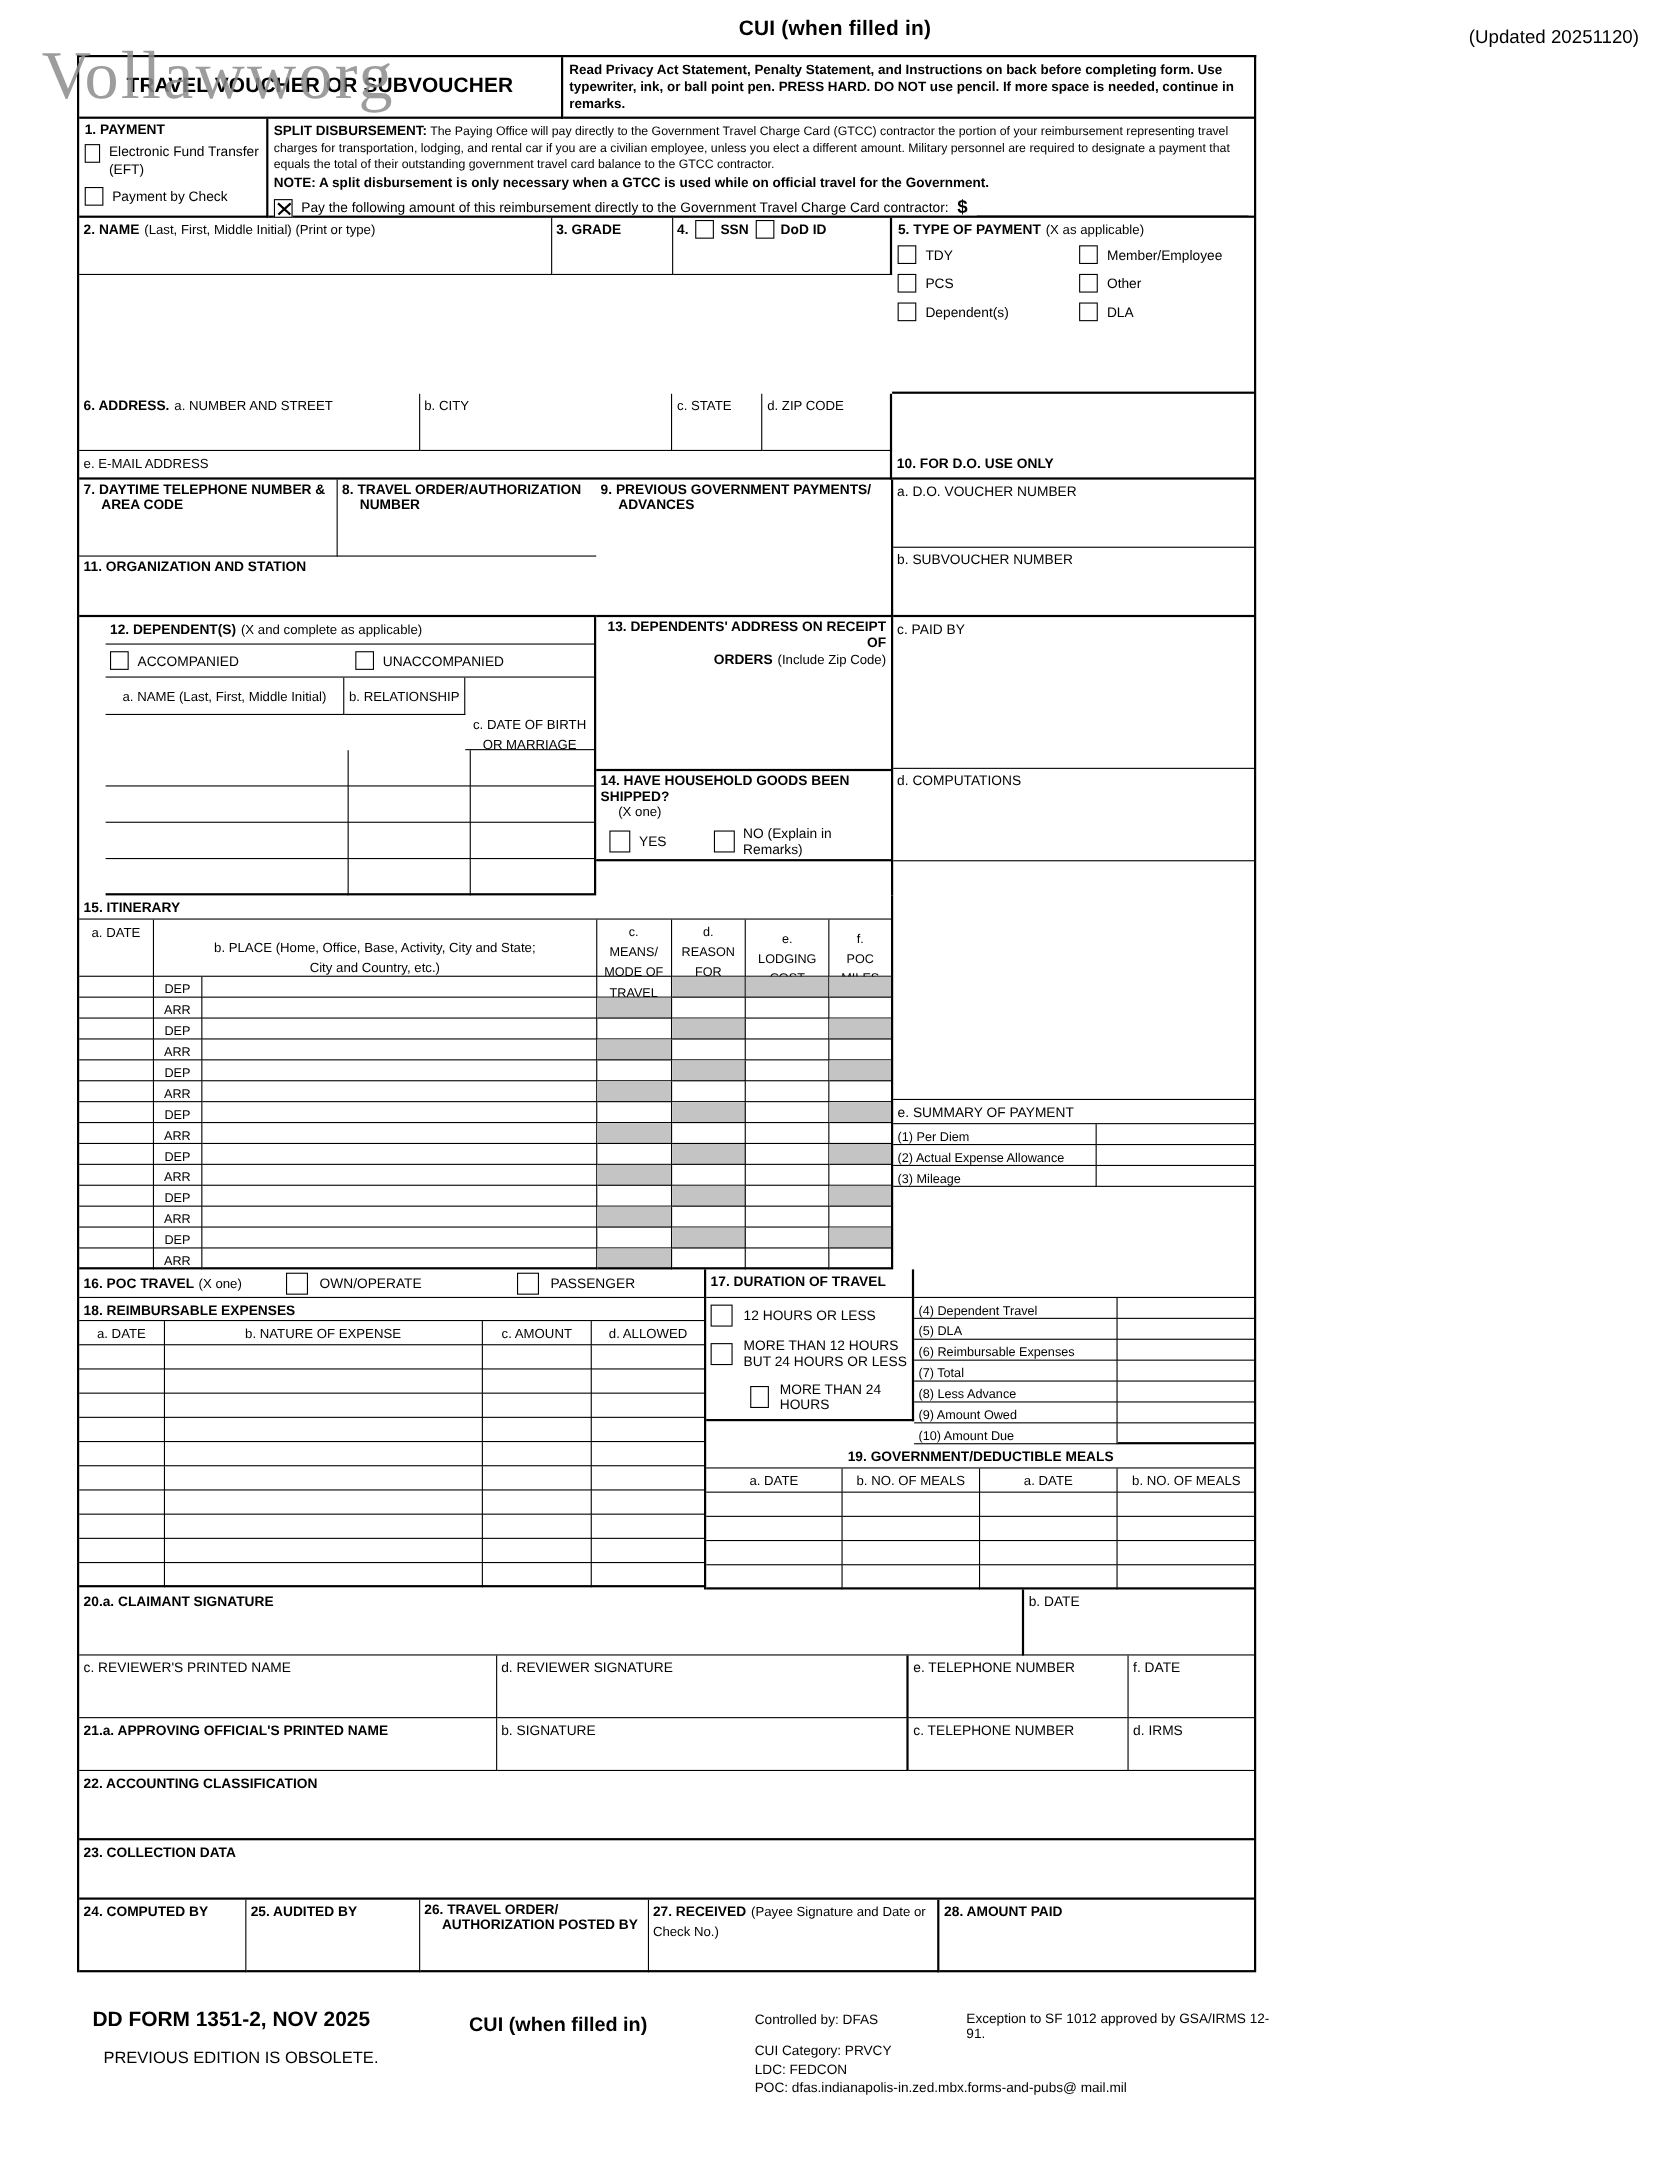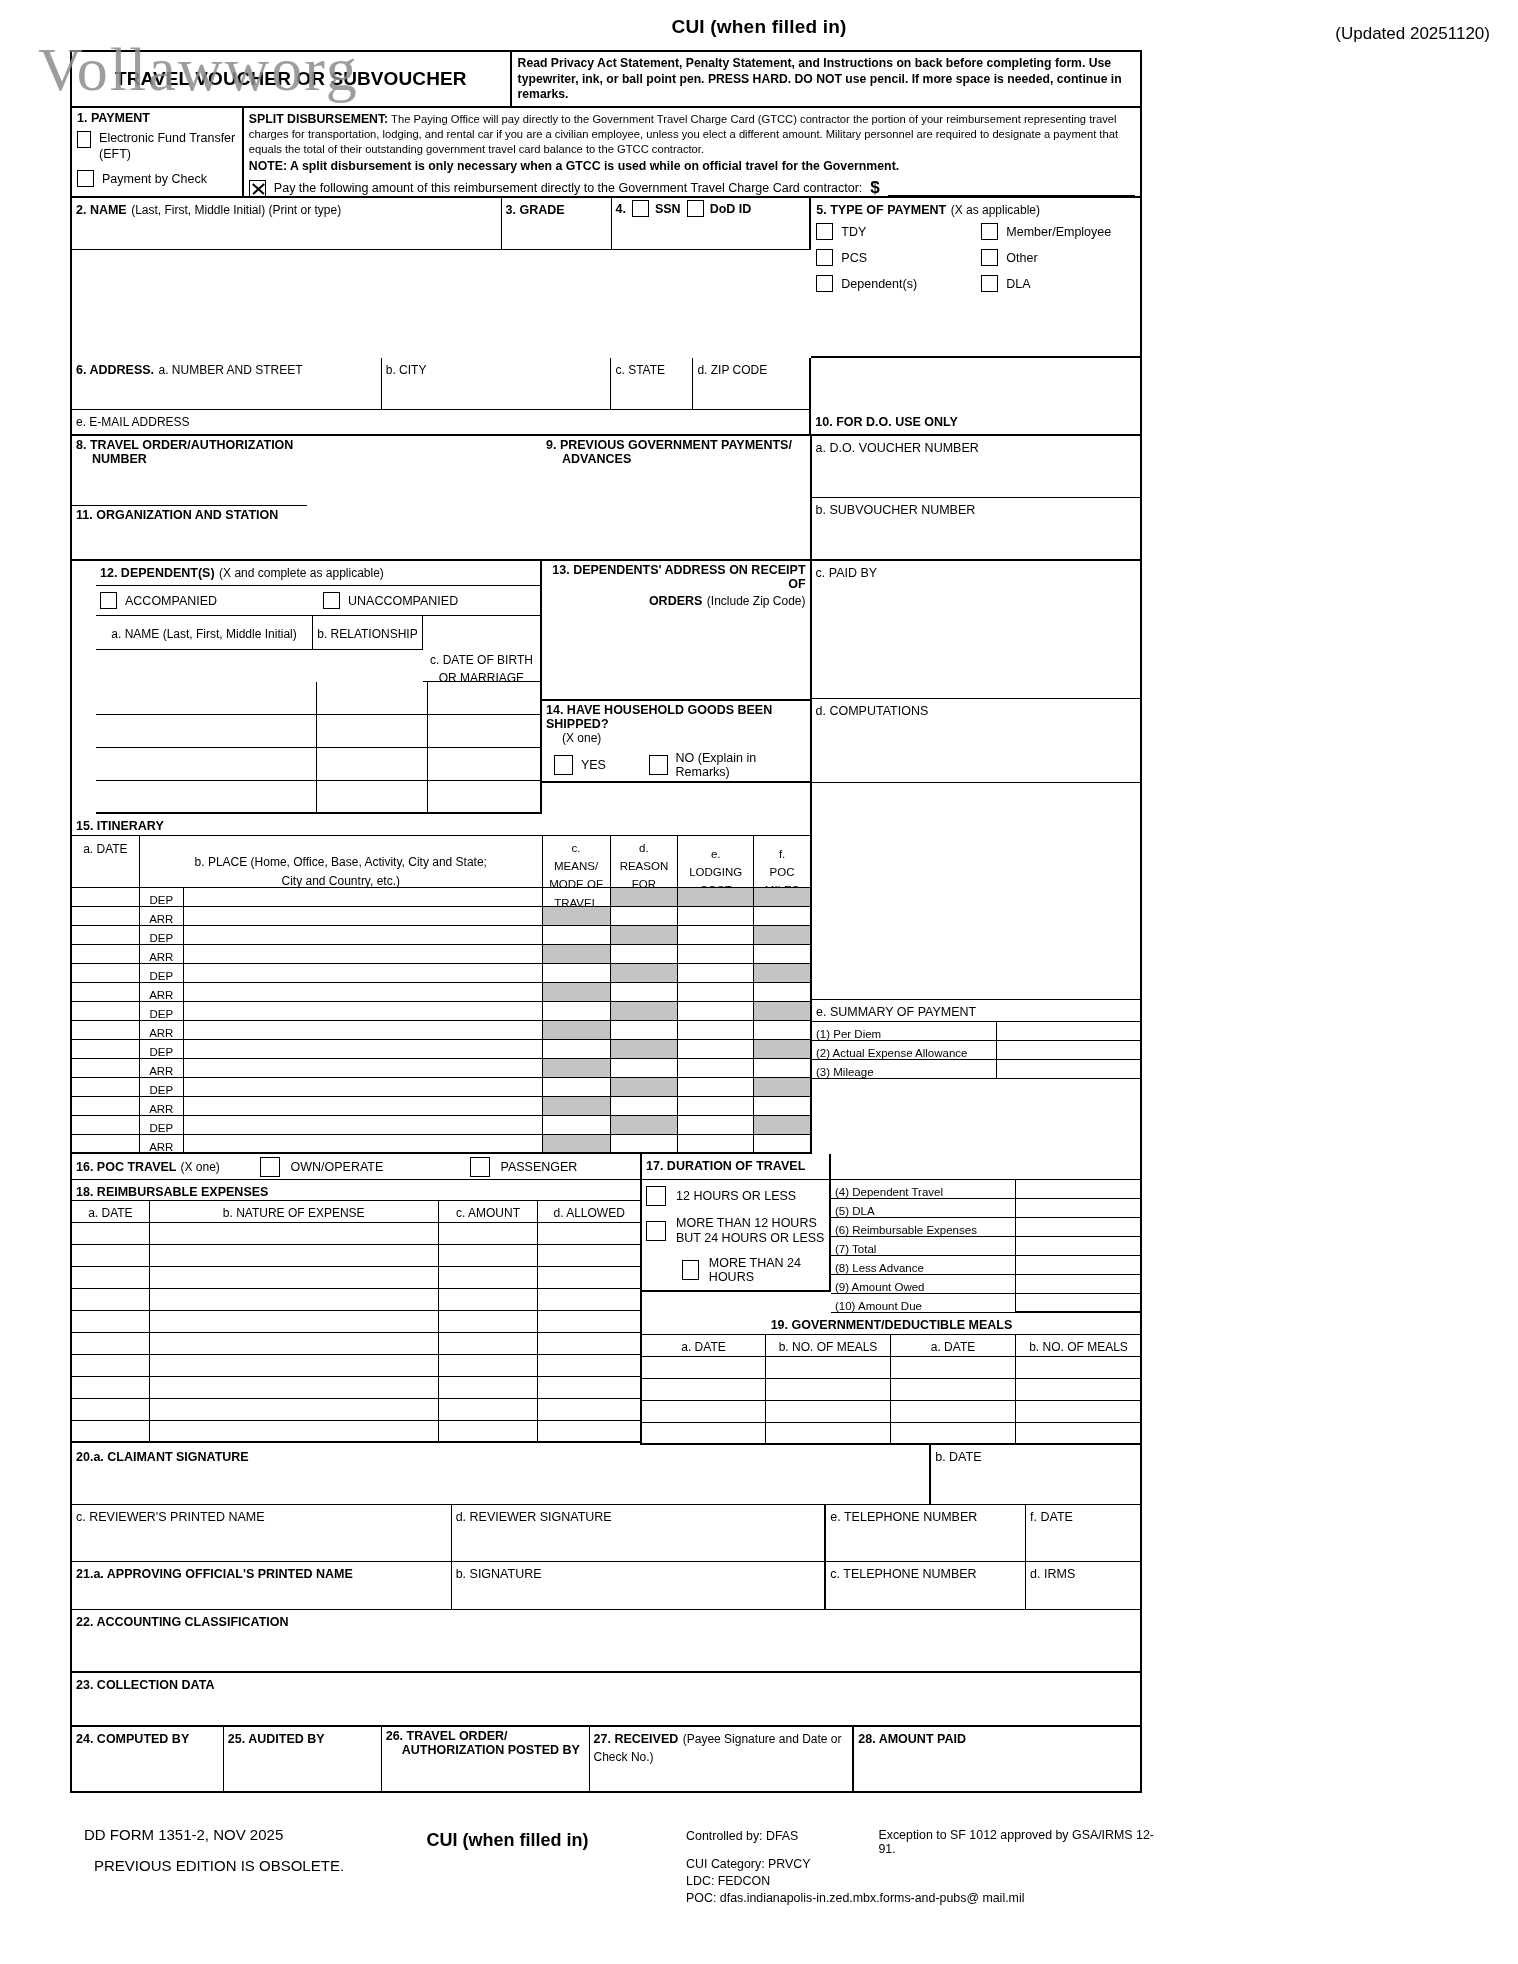--- a/index.html
+++ b/index.html
@@ -62,21 +62,21 @@
   .split-p b { font-size:12.3px; }
 
   .chk-line { display:flex; align-items:center; gap:8px; }
   .flexcol { display:flex; flex-direction:column; }
   .grow { flex:1 1 auto; }
 
   .dollar { font-weight:bold; font-size:17px; }
   .uline { border-bottom:1.4px solid #000; display:inline-block; }
 
   .footer { position:absolute; left:70px; width:1090px; }
-  .ff-title { font-weight:normal; font-size:15px; }
+  .ff-title { font-weight:bold; font-size:19px; }
   .ff-sub { font-size:15px; }
   .ff-cui { font-weight:bold; font-size:18px; }
   .ff-ctl { font-size:12.4px; line-height:1.38; }
   .ff-exc { font-size:12.4px; }
 </style>
 </head>
 <body>
 
 <div class="page">
 
@@ -195,20 +195,24 @@
         <span class="sm">e. E-MAIL ADDRESS</span>
       </div>
       <div class="cell hb nr" style="width:329px;height:26px;">
         <span class="lbl">10. FOR D.O. USE ONLY</span>
       </div>
     </div>
 
     <div class="row">
       <div class="flexcol" style="width:470px;">
         <div class="row">
+          <div class="cell" style="width:235px;height:70px;">
+            <div class="lbl">7. DAYTIME TELEPHONE NUMBER &amp;</div>
+            <div class="lbl" style="padding-left:16px;">AREA CODE</div>
+          </div>
           <div class="cell hr" style="width:235px;height:70px;">
             <div class="lbl">8. TRAVEL ORDER/AUTHORIZATION</div>
             <div class="lbl" style="padding-left:16px;">NUMBER</div>
           </div>
         </div>
         <div class="row">
           <div class="cell hr hb" style="width:470px;height:55px;">
             <div class="lbl">11. ORGANIZATION AND STATION</div>
           </div>
         </div>

